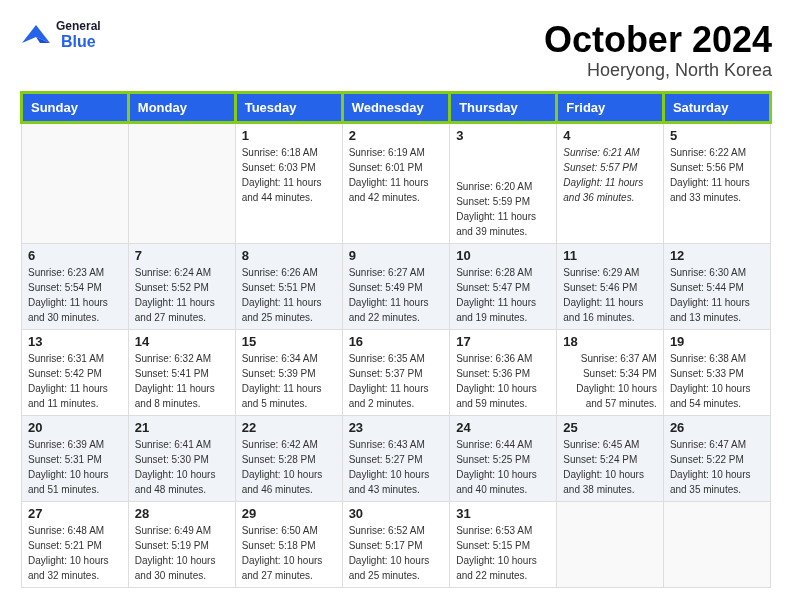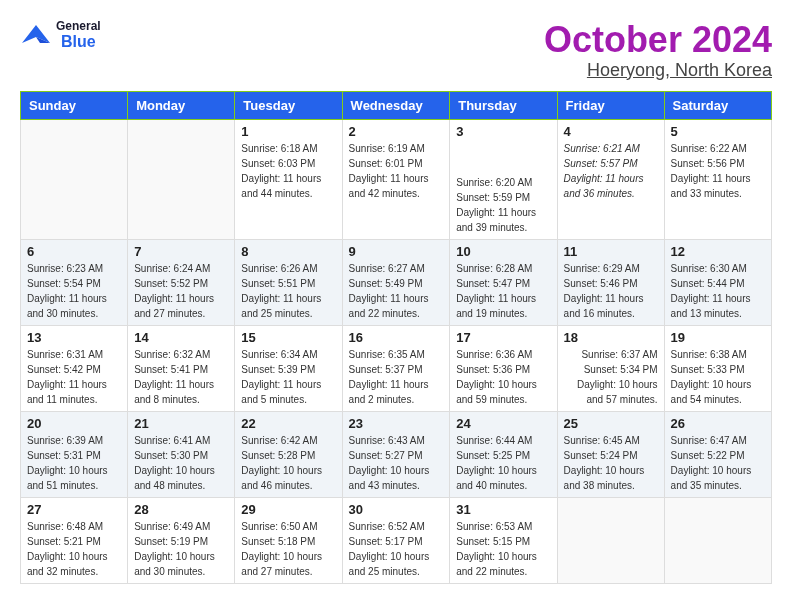--- a/index.html
+++ b/index.html
@@ -24,41 +24,40 @@
     .logo-bird {
       width: 32px;
       height: 28px;
     }
     .title-block {
       text-align: right;
     }
     .month-title {
       font-size: 36px;
       font-weight: bold;
-      color: #a21caf;
+      color: #000000;
       line-height: 1.1;
     }
     .location-title {
       font-size: 18px;
       color: #444;
-      text-decoration: underline;
     }
     .calendar {
       width: 100%;
       border-collapse: collapse;
       border: 1px solid #ccc;
     }
     .calendar th {
       background-color: #2563eb;
       color: #fff;
       text-align: left;
       padding: 6px 8px;
       font-size: 13px;
       font-weight: bold;
-      border: 1px solid #84cc16;
+      border: 3px solid #84cc16;
     }
     .calendar td {
       vertical-align: top;
       padding: 4px 6px;
       border: 1px solid #ddd;
       font-size: 10.5px;
       color: #222;
       width: 108px;
       min-height: 80px;
       background: #fff;

